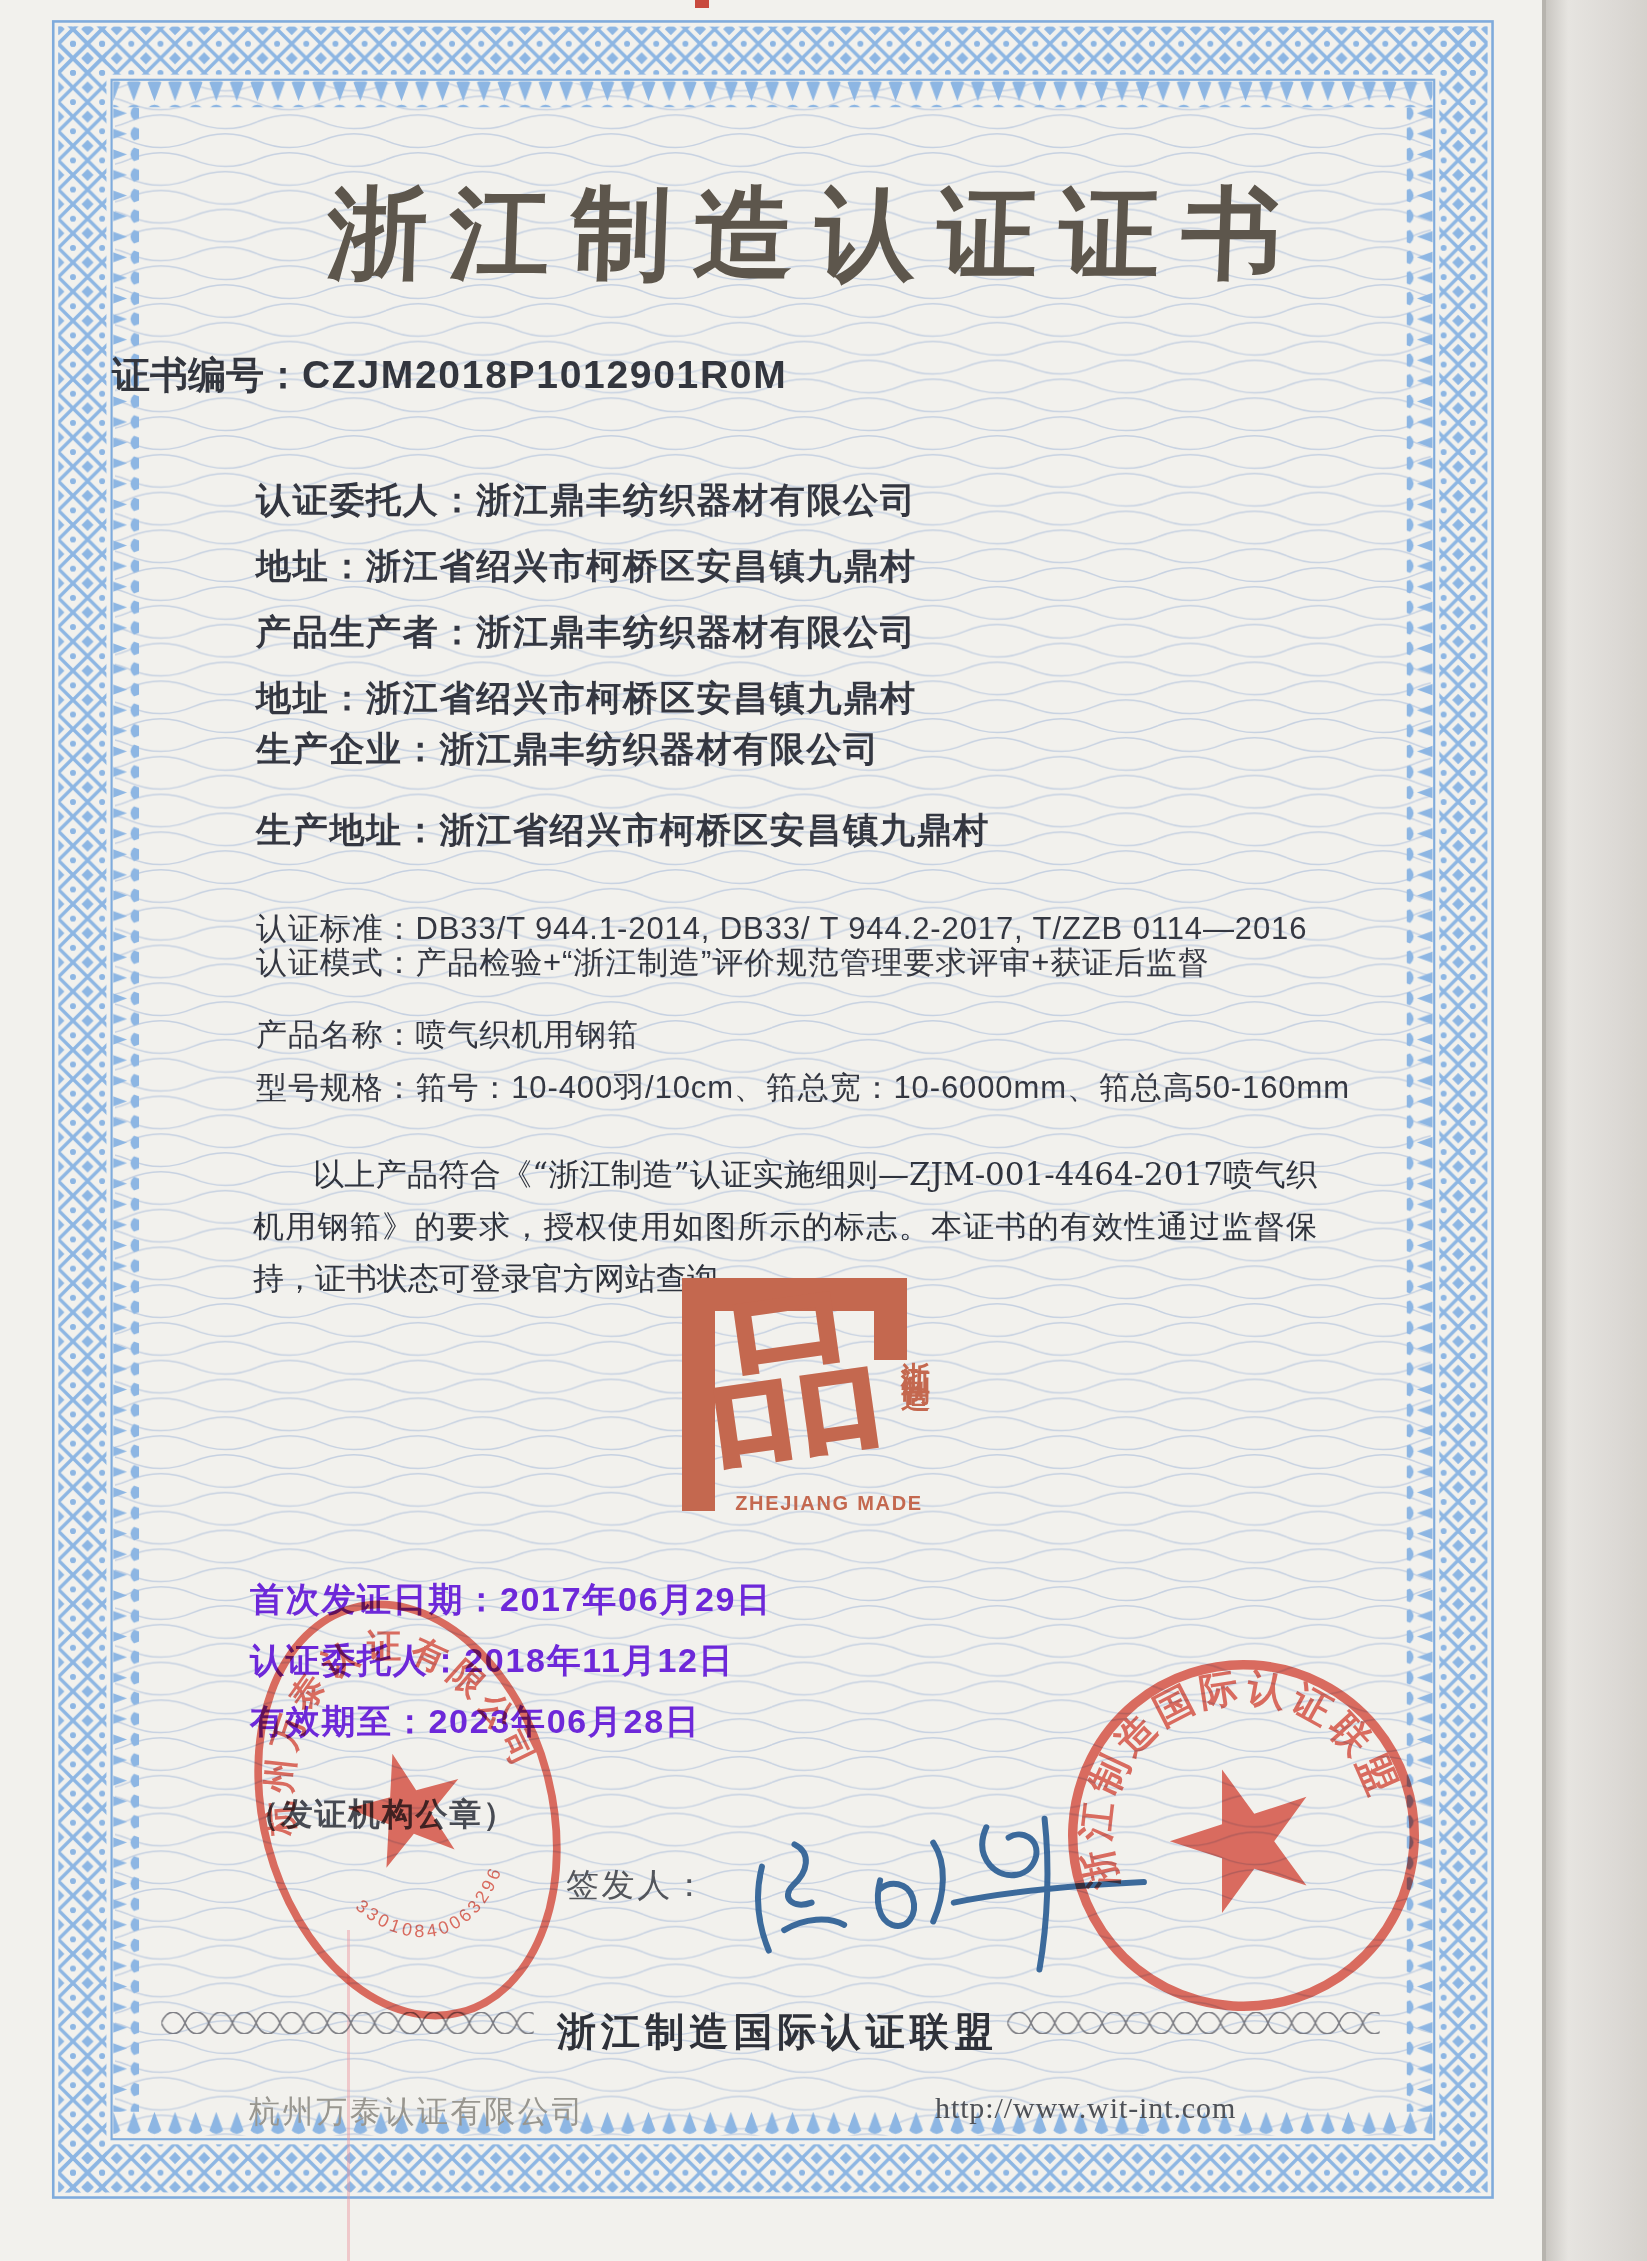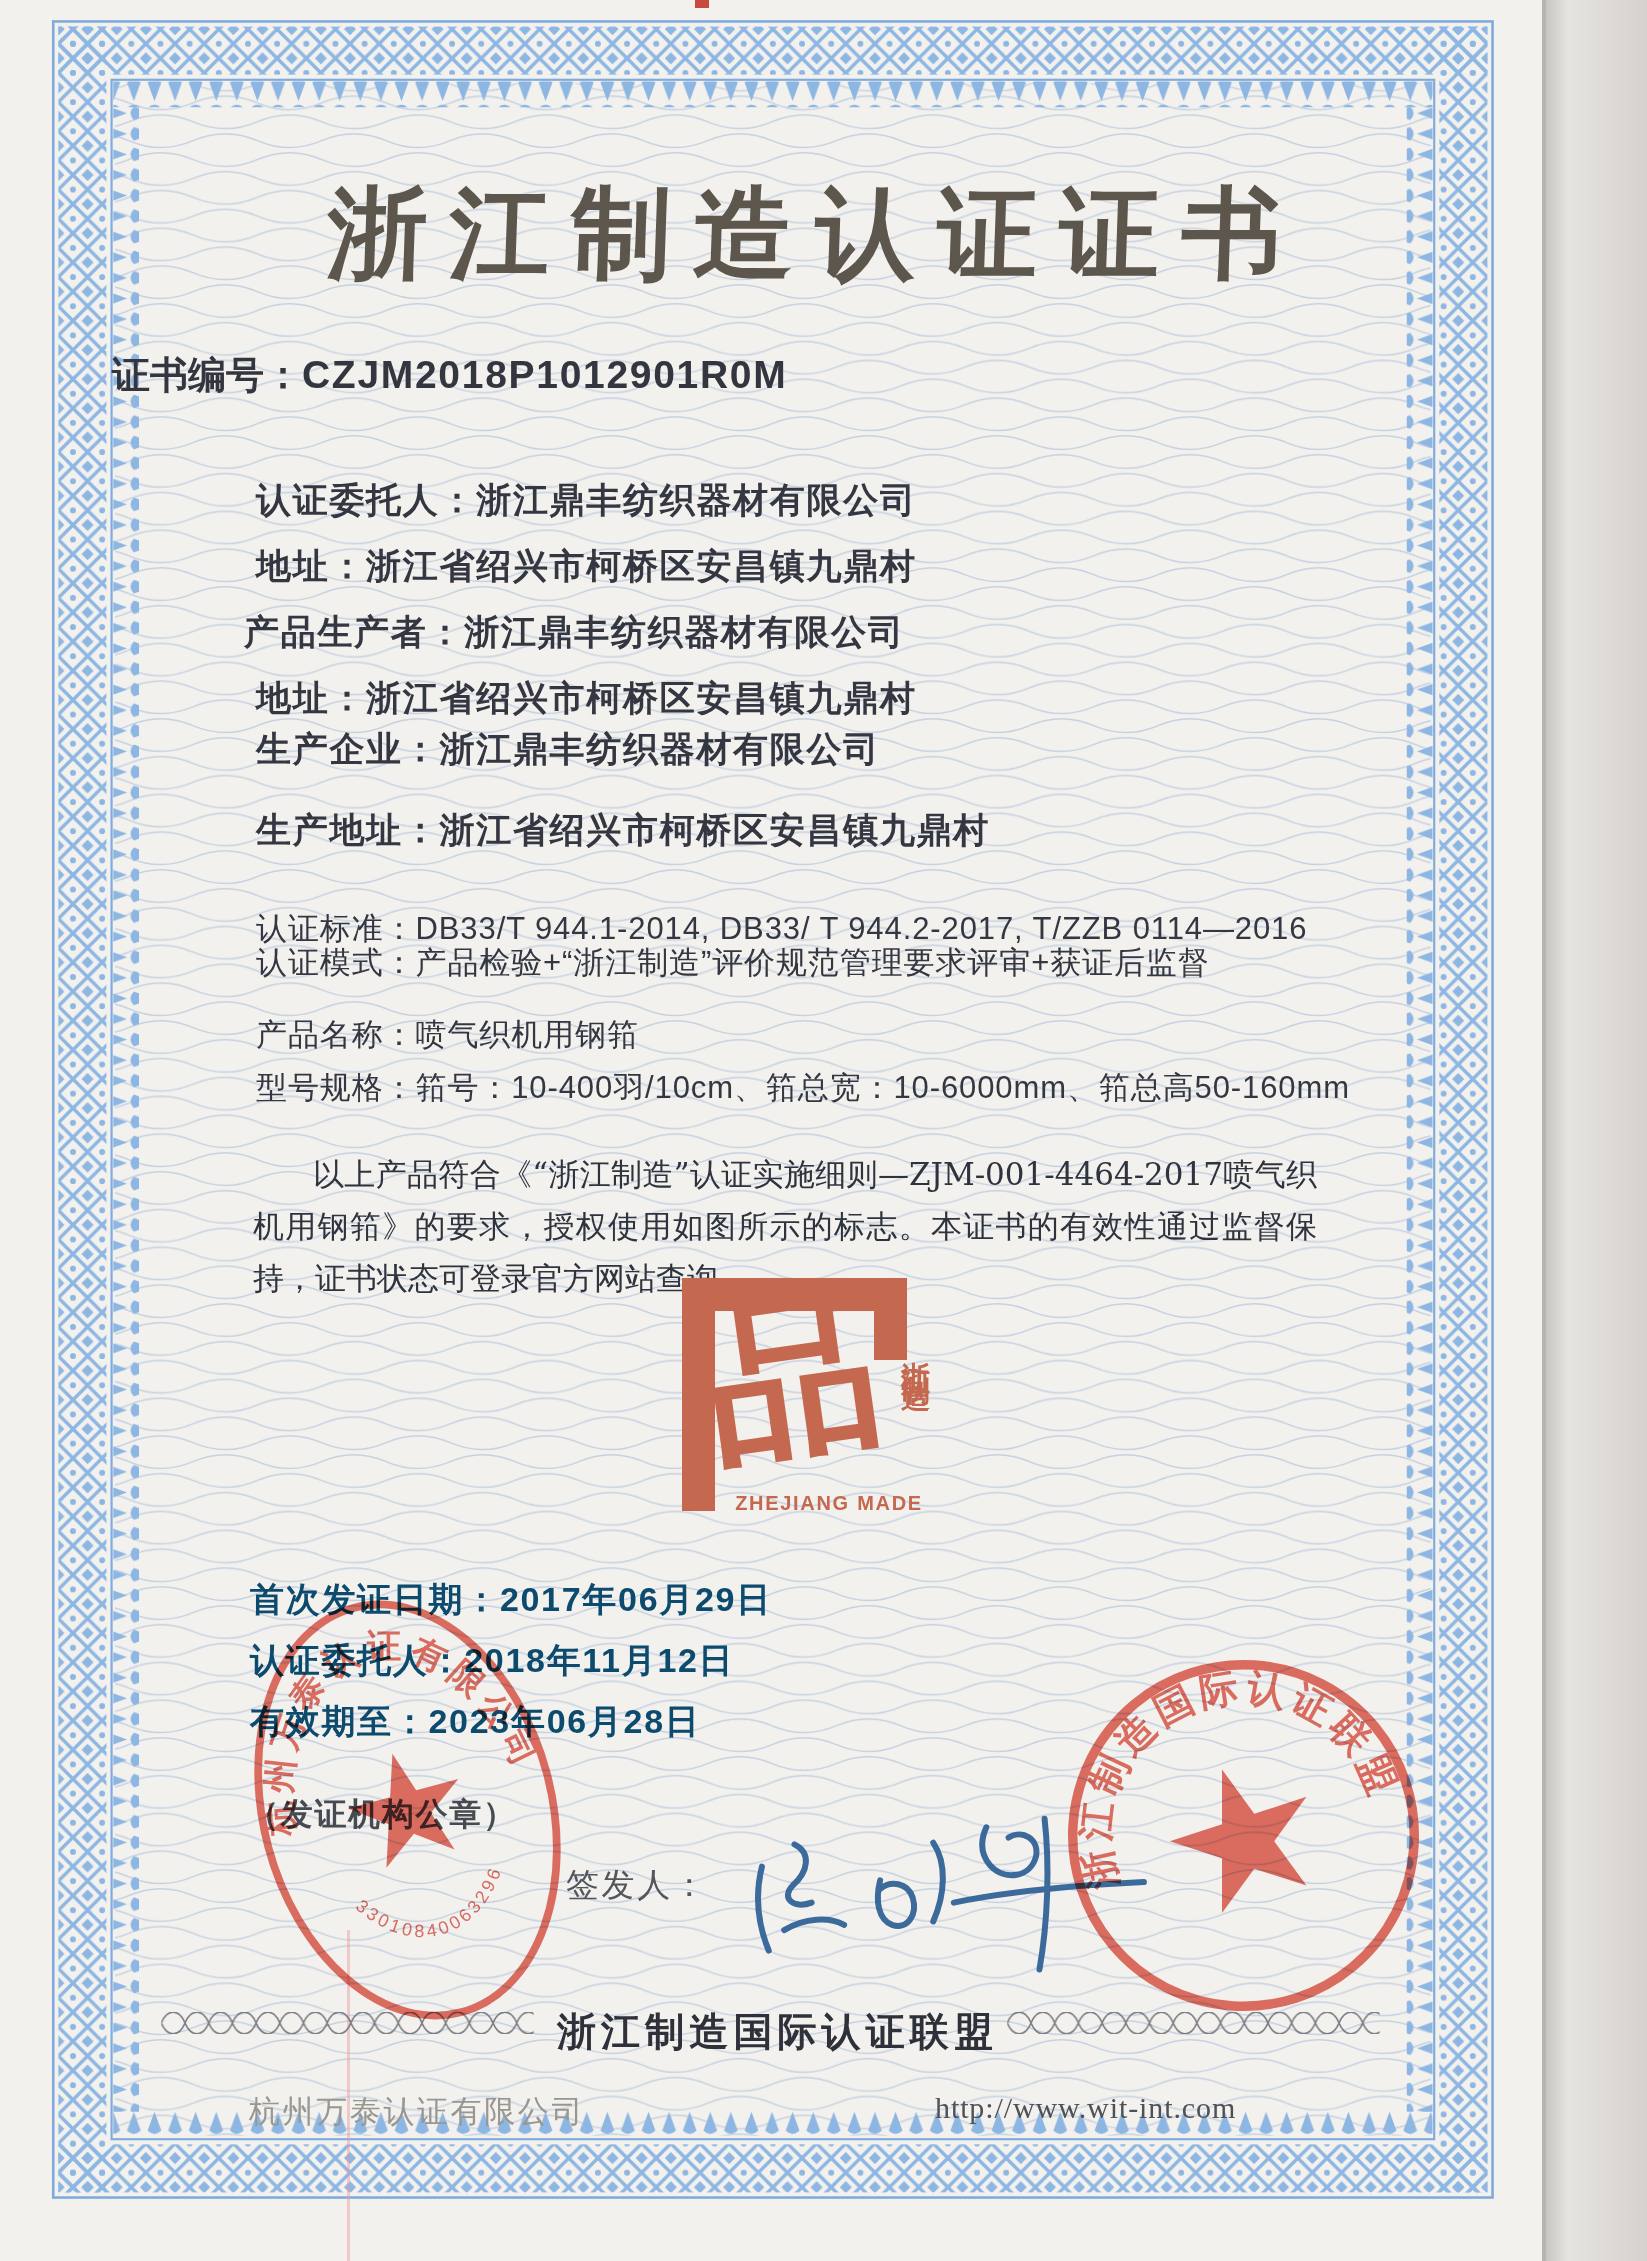--- a/index.html
+++ b/index.html
@@ -12,21 +12,21 @@
   #pink-line{left:347px;top:1930px;width:2.6px;height:331px;background:rgba(235,150,160,.45);}
   svg.bg{left:0;top:0;z-index:0;}
   .content{z-index:2;}
   .line{position:absolute;white-space:nowrap;color:#343741;}
   #title{left:172px;top:168px;width:1287px;text-align:center;font-family:"DejaVu Serif","Liberation Serif",serif;font-size:100px;font-weight:700;letter-spacing:22px;color:#5d564c;transform:skewX(-2deg);}
   #certno{left:112px;top:350px;width:1252px;text-align:left;font-size:38px;font-weight:700;color:#33363e;}
   #certno .num{font-family:"Liberation Sans",sans-serif;font-size:39px;letter-spacing:1.7px;}
   .field{font-size:35px;font-weight:700;letter-spacing:1.7px;}
   .spec{font-size:31px;font-weight:400;letter-spacing:0.9px;}
   #declaration{left:253px;top:1148px;width:1064px;font-family:"DejaVu Serif","Liberation Serif",serif;font-size:31px;line-height:52px;text-align:justify;text-indent:60px;color:#2f333d;font-weight:500;position:absolute;}
-  .datefield{font-size:34px;font-weight:700;letter-spacing:1.7px;color:#0c4a6e;}
+  .datefield{font-size:34px;font-weight:700;letter-spacing:1.7px;color:#6d28d9;}
   #sealnote{left:247px;top:1793px;font-size:32px;font-weight:700;letter-spacing:1.7px;color:#474a52;}
   #signer{left:566px;top:1863px;font-size:33px;font-weight:400;color:#53565c;letter-spacing:2.6px;}
   #banner{left:172px;top:2005px;width:1211px;text-align:center;font-size:39px;font-weight:700;letter-spacing:5.1px;color:#2e3139;}
   #footer-left{left:249px;top:2091px;font-size:31px;font-weight:500;letter-spacing:2.6px;color:#98968f;}
   #footer-right{left:935px;top:2091px;font-family:"Liberation Serif",serif;font-size:30px;color:#4e5157;letter-spacing:0.9px;}
   
   #logo{left:682px;top:1278px;width:268px;height:257px;z-index:2;}
   #logo .bar{position:absolute;background:#c4684f;}
   #logo .glyph{position:absolute;left:24px;top:12px;font-family:"DejaVu Serif",serif;font-size:172px;line-height:172px;font-weight:700;color:#c4684f;transform:rotate(-8deg);}
   #logo .side{position:absolute;left:214px;top:60px;writing-mode:vertical-rl;font-size:29px;font-weight:700;letter-spacing:6.9px;color:#c4684f;}
@@ -90,21 +90,21 @@
 <div id="pink-line" class="abs"></div>
 
 <div id="title" class="line content">浙江制造认证证书</div>
 
 <div id="certno" class="line content">
   <span>证书编号：</span><span class="num">CZJM2018P1012901R0M</span>
 </div>
 
 <div class="line content field" style="left:256px;top:477px"><span>认证委托人：</span><span>浙江鼎丰纺织器材有限公司</span></div>
 <div class="line content field" style="left:256px;top:543px"><span>地址：</span><span>浙江省绍兴市柯桥区安昌镇九鼎村</span></div>
-<div class="line content field" style="left:244px;top:609px"><span>产品生产者：</span><span>浙江鼎丰纺织器材有限公司</span></div>
+<div class="line content field" style="left:256px;top:609px"><span>产品生产者：</span><span>浙江鼎丰纺织器材有限公司</span></div>
 <div class="line content field" style="left:256px;top:675px"><span>地址：</span><span>浙江省绍兴市柯桥区安昌镇九鼎村</span></div>
 <div class="line content field" style="left:256px;top:726px"><span>生产企业：</span><span>浙江鼎丰纺织器材有限公司</span></div>
 <div class="line content field" style="left:256px;top:807px"><span>生产地址：</span><span>浙江省绍兴市柯桥区安昌镇九鼎村</span></div>
 
 <div class="line content spec" style="left:256px;top:908px"><span>认证标准：</span><span>DB33/T 944.1-2014, DB33/ T 944.2-2017, T/ZZB 0114—2016</span></div>
 <div class="line content spec" style="left:256px;top:942px"><span>认证模式：</span><span>产品检验+“浙江制造”评价规范管理要求评审+获证后监督</span></div>
 <div class="line content spec" style="left:256px;top:1014px"><span>产品名称：</span><span>喷气织机用钢筘</span></div>
 <div class="line content spec" style="left:256px;top:1067px"><span>型号规格：</span><span>筘号：10-400羽/10cm、筘总宽：10-6000mm、筘总高50-160mm</span></div>
 
 <div id="declaration" class="content">以上产品符合《“浙江制造”认证实施细则—ZJM-001-4464-2017喷气织机用钢筘》的要求，授权使用如图所示的标志。本证书的有效性通过监督保持，证书状态可登录官方网站查询。</div>

